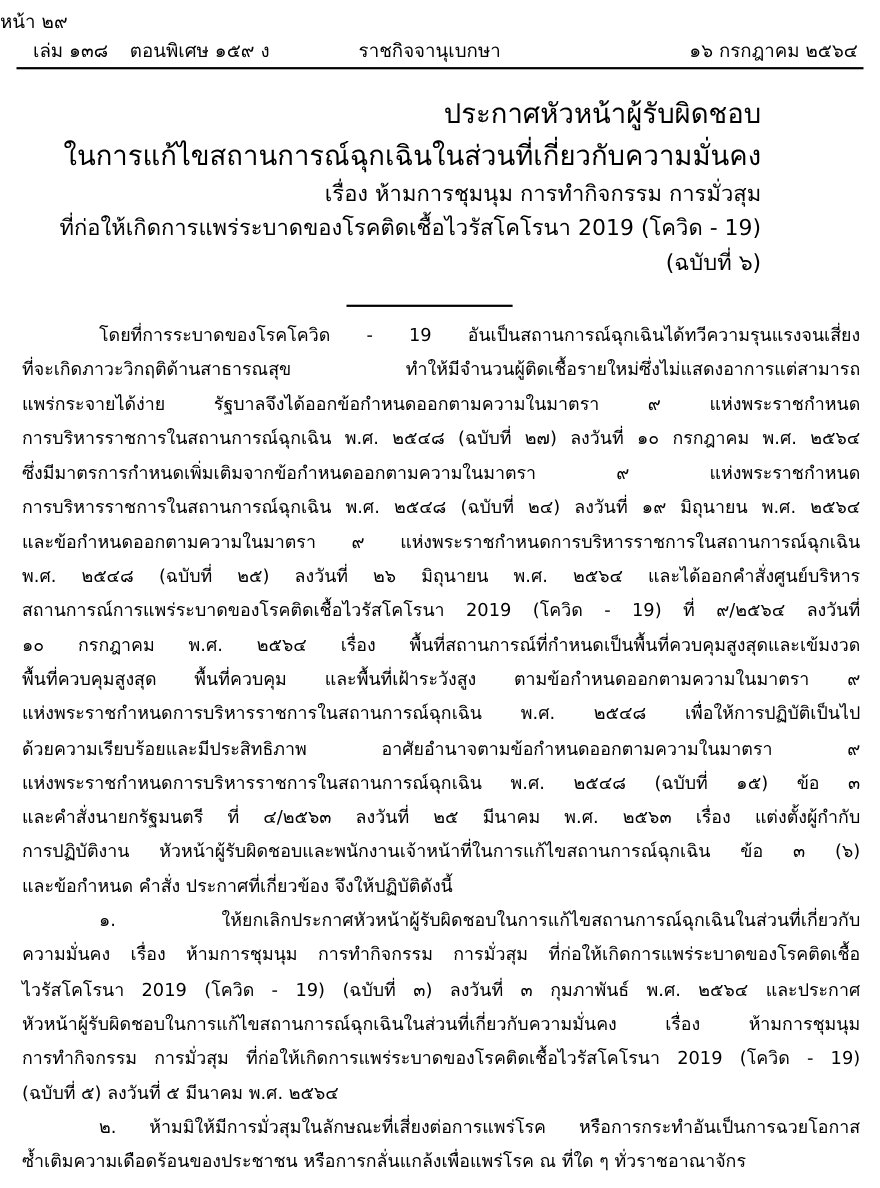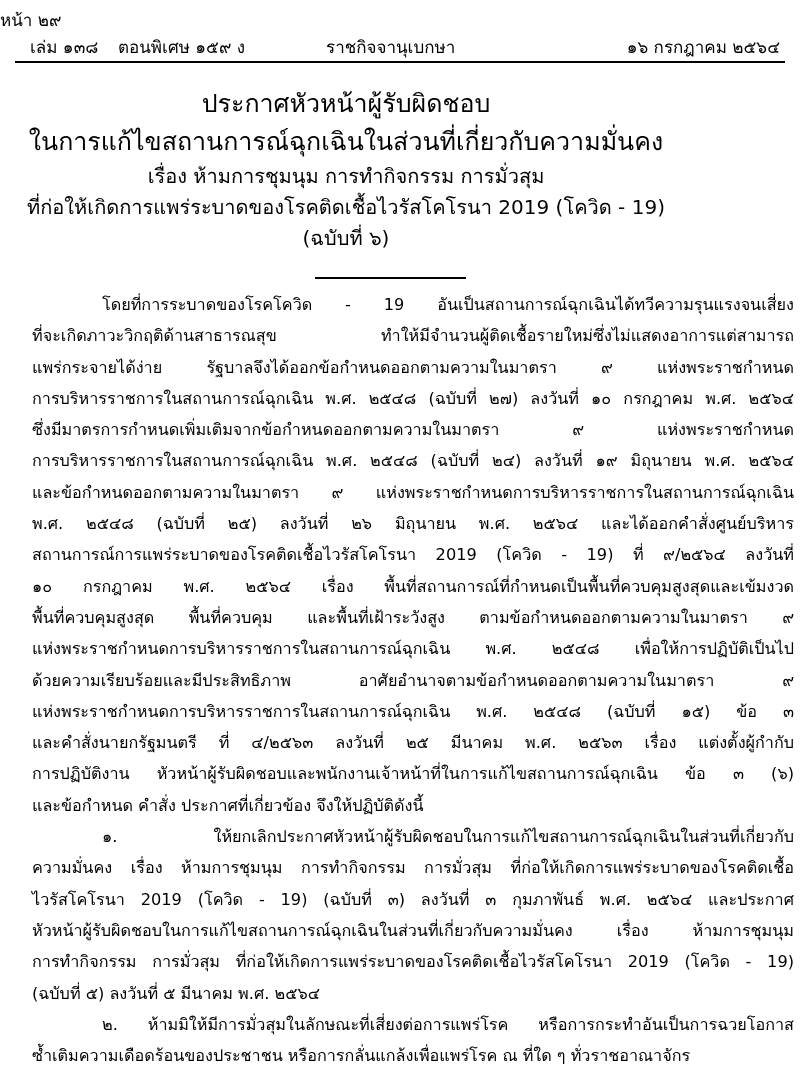--- a/index.html
+++ b/index.html
@@ -15,32 +15,31 @@
   }
   .gazette-header {
     position: absolute; top: 35px; left: 20px; width: 760px; height: 24px;
     font-size: 17px; line-height: 24px;
   }
   .gazette-header span { position: absolute; top: 0; white-space: nowrap; }
   .header-rule {
     position: absolute; top: 61px; left: 15px; width: 770px; height: 2px;
     background: #000;
   }
-  .title-block { position: absolute; top: 85px; left: 0; width: 692px; text-align: center; }
+  .title-block { position: absolute; top: 85px; left: 0; width: 692px; text-align: right; }
   .title-line { white-space: nowrap; }
   .t-big { font-size: 25px; line-height: 38px; }
   .t-sub { font-size: 20px; line-height: 31px; }
   .divider {
     position: absolute; top: 277px; left: 315px; width: 151px; height: 1.5px;
     background: #000;
   }
   .body-text {
     position: absolute; top: 289px; left: 20px; width: 762px;
     font-size: 16.2px;
-    margin-left: 12px;
   }
   .line {
     height: 31.3px; line-height: 31.3px; white-space: nowrap;
     text-align: justify; text-align-last: justify;
   }
   .line.last { text-align-last: left; }
   .line.indent { padding-left: 70px; }
 </style>
 </head>
 <body>

